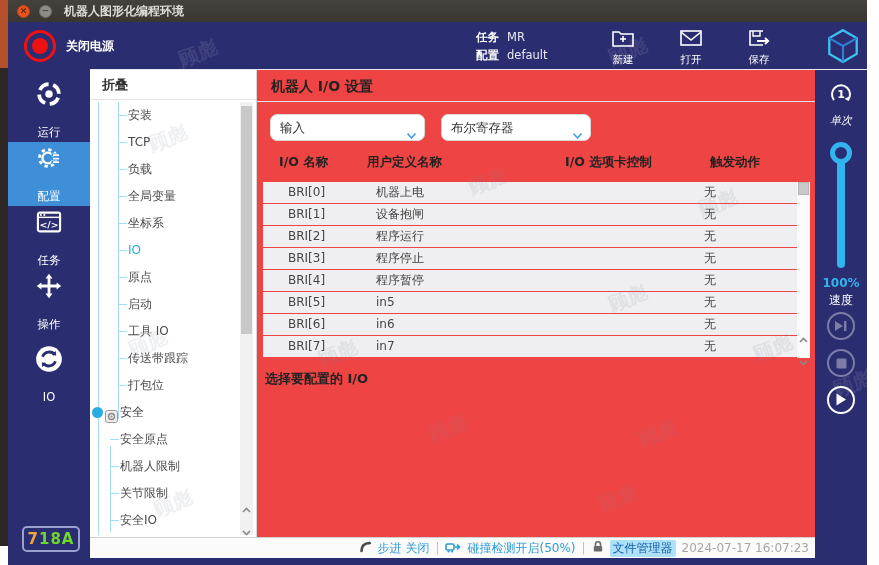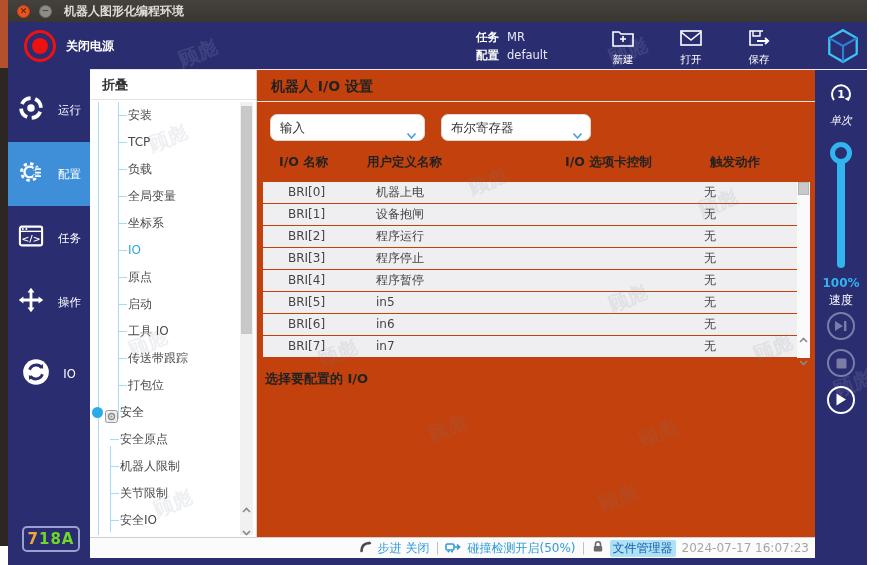--- a/index.html
+++ b/index.html
@@ -34,21 +34,21 @@
   .taskinfo .val { color:#e9e9f2; }
   .hact { position:absolute; top:3px; width:46px; height:44px; display:flex; flex-direction:column;
           align-items:center; justify-content:center; color:#fff; cursor:pointer; }
   .hact .hlab { font-size:10.5px; margin-top:1px; }
   .logo { position:absolute; left:816px; top:5px; }
 
   .header-sep { position:absolute; left:82px; top:69px; width:777px; height:1px; background:#e9e9f2; }
 
   
   .navbar { position:absolute; left:0; top:70px; width:82px; height:490px; background:#2a2d70; }
-  .nav-item { position:absolute; left:0; width:82px; height:64px; display:flex; flex-direction:row;
+  .nav-item { position:absolute; left:0; width:82px; height:64px; display:flex; flex-direction:column;
               align-items:center; justify-content:center; gap:13px; color:#fff; cursor:pointer; }
   .nav-item .nlab { font-size:11.5px; }
   .nav-item.active { background:#3f8fd8; }
   .badge { position:absolute; left:14px; top:456px; width:58px; height:26px; border:2px solid #9aa0d0;
            border-radius:5px; text-align:center; line-height:22px; font-size:15px; font-weight:bold;
            letter-spacing:1px; }
   .badge .b1 { color:#f2a73b; } .badge .b2 { color:#6fd62a; }
 
   
   .treepanel { position:absolute; left:82px; top:70px; width:167px; height:467px; background:#fff;
@@ -65,21 +65,21 @@
   .titem.selected .tlabel { color:#29abe2; }
   .titem.parent::before { display:none; }
   .titem.parent .tlabel { margin-left:30px; color:#3a3a3a; }
   .pbullet { position:absolute; left:2px; top:8px; width:11px; height:11px; border-radius:50%; background:#2aabe3; }
   .pshield { position:absolute; left:15px; top:7px; }
   .tree-scroll { position:absolute; left:150px; top:32px; width:13px; bottom:2px; background:#f1f1f1; }
   .tree-thumb { position:absolute; left:1px; top:4px; width:11px; height:228px; background:#c8c8c8; }
   .scroll-arrows { position:absolute; left:0; width:13px; display:flex; flex-direction:column; align-items:center; gap:4px; }
 
   
-  .mainpanel { position:absolute; left:249px; top:70px; width:558px; height:467px; background:#c2410c; }
+  .mainpanel { position:absolute; left:249px; top:70px; width:558px; height:467px; background:#ef4444; }
   .main-title { height:32px; line-height:32px; padding-left:14px; font-size:14px; font-weight:bold;
                 color:#222; border-bottom:1px solid #e3e3e3; }
   .selectbox { position:absolute; top:44px; height:27px; background:#fff; border:1px solid #d9d9d9;
                border-radius:7px; font-size:12.5px; color:#333; line-height:25px; padding-left:9px; cursor:pointer; }
   .selectbox .chev { position:absolute; right:7px; top:8px; }
   .thead { position:absolute; left:0; top:84px; width:540px; height:24px; display:grid;
            grid-template-columns:110px 180px 155px 95px; font-size:12.5px; font-weight:bold; color:#222; }
   .thead .h1 { padding-left:22px; }
   .thead .h3 { padding-left:18px; }
   .thead .h4 { padding-left:8px; }

